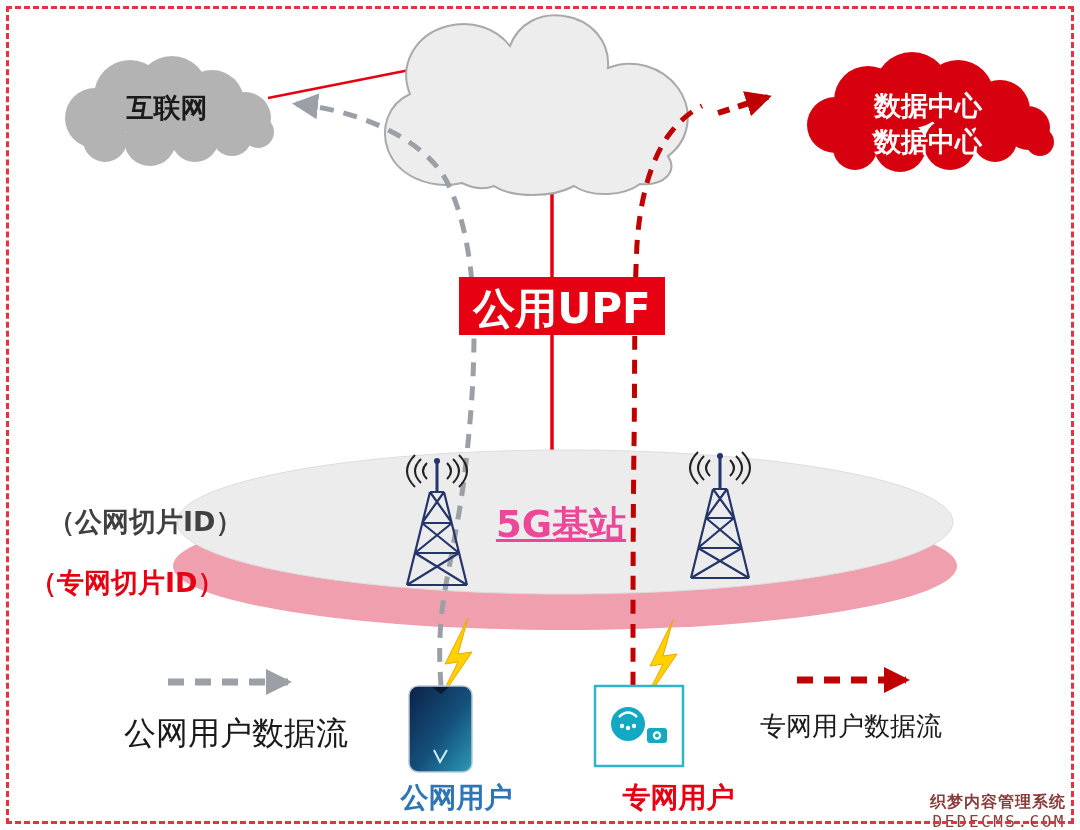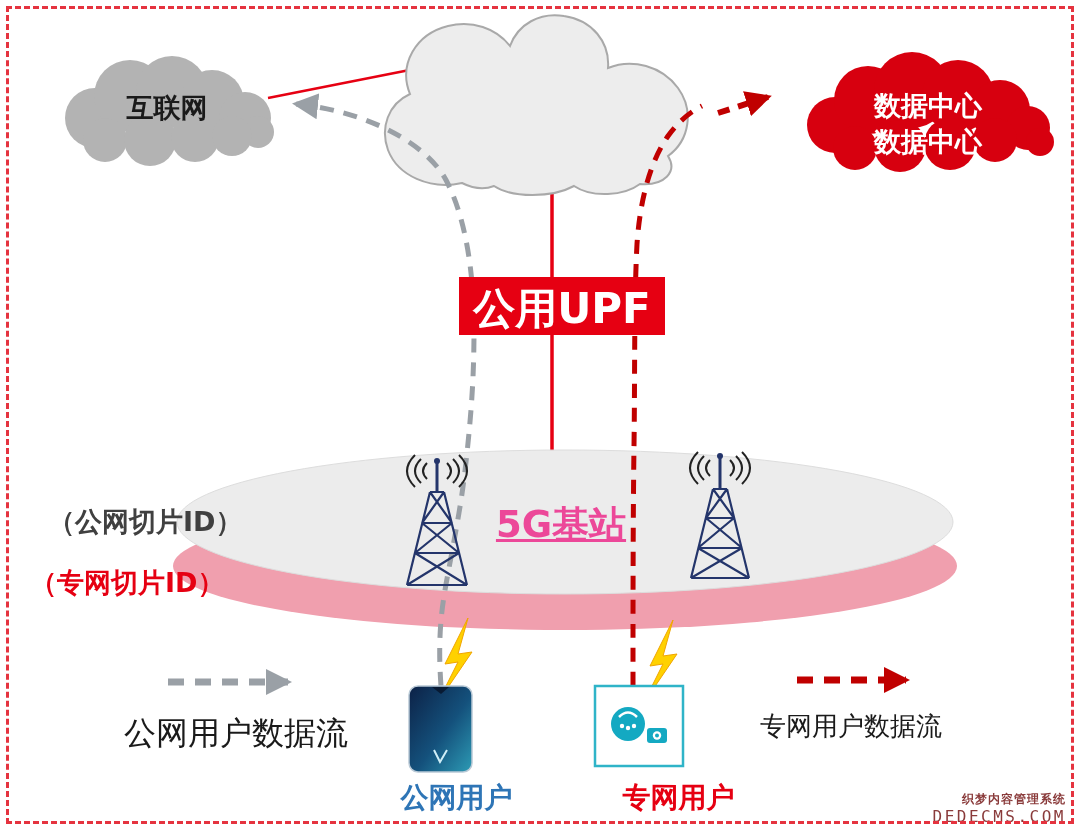--- a/index.html
+++ b/index.html
@@ -20,21 +20,21 @@
   .enterprise-label{left:828px;top:88px;width:200px;font-size:27px;color:#ffffff;line-height:36px;}
   .upf-label{left:459px;top:283px;width:206px;font-size:42px;color:#ffffff;}
   .bts-label{left:471px;top:502px;width:180px;font-size:37px;color:#ec4899;text-decoration:underline;}
   .slice-public{left:48px;top:505px;font-size:27px;color:#404040;}
   .slice-private{left:30px;top:566px;font-size:27px;color:#e60012;}
   .legend-public{left:124px;top:713px;font-size:32px;color:#1a1a1a;}
   .legend-private{left:760px;top:712px;font-size:26px;color:#1a1a1a;font-family:Liberation Mono, monospace;}
   .user-public{left:378px;top:780px;width:125px;font-size:28px;color:#2e75b6;margin-left:16px;}
   .user-private{left:576px;top:780px;width:125px;font-size:28px;color:#e60012;margin-left:40px;}
   .watermark{right:14px;top:792px;text-align:right;color:#8a3b3b;z-index:6;}
-  .watermark .wm1{font-size:12px;font-weight:700;letter-spacing:1px;margin-left:36px;}
+  .watermark .wm1{font-size:16px;font-weight:700;letter-spacing:1px;margin-left:36px;}
   .watermark .wm2{font-size:16px;font-weight:400;letter-spacing:2.5px;font-family:"DejaVu Sans Mono","Liberation Mono",monospace;}
 </style>
 </head>
 <body>
 
 <div id="stage">
   <div id="frame"></div>
 
   <svg id="art" width="1080" height="830" viewBox="0 0 1080 830">
     <defs>

